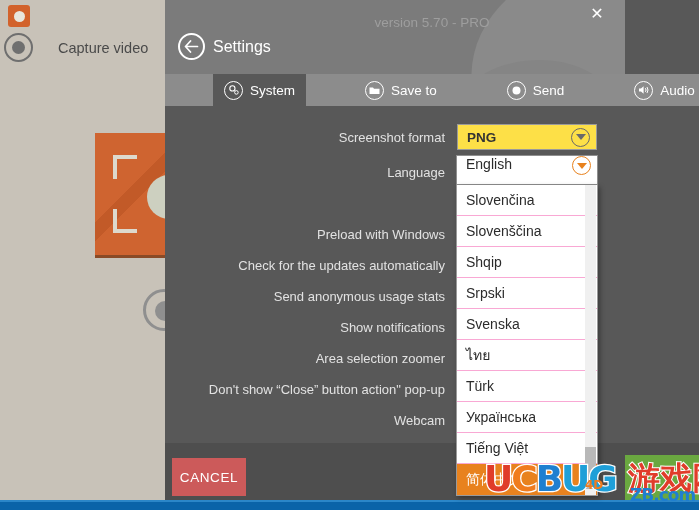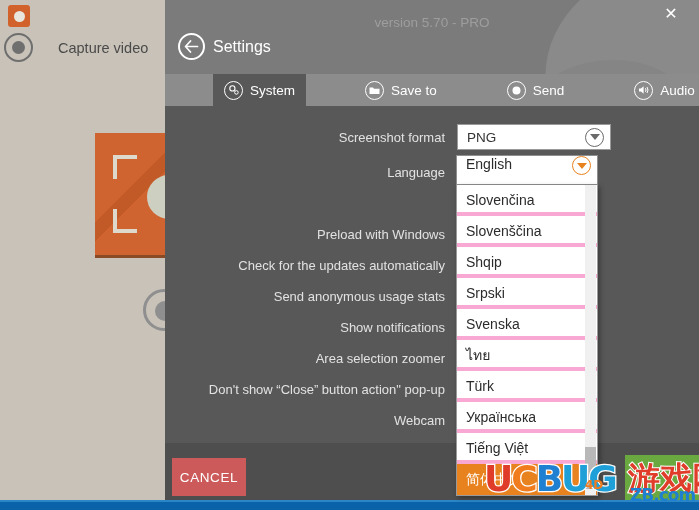--- a/index.html
+++ b/index.html
@@ -31,21 +31,21 @@
   .promo .br.tl{left:18px;top:22px;border-left:4px solid #ddd9cd;border-top:4px solid #ddd9cd;}
   .promo .br.bl{left:18px;top:76px;border-left:4px solid #ddd9cd;border-bottom:4px solid #ddd9cd;}
   .promo .circ{position:absolute;left:52px;top:42px;width:44px;height:44px;border-radius:50%;background:#cdd0c0;}
 
   .side-circle{position:absolute;left:143px;top:289px;width:42px;height:42px;border-radius:50%;
                border:3px solid #8f8f8f;box-sizing:border-box;}
   .side-circle .d{position:absolute;left:9px;top:9px;width:20px;height:20px;border-radius:50%;background:#8f8f8f;}
 
   
   .win{position:absolute;left:165px;top:0;width:534px;height:500px;background:#585858;overflow:hidden;}
-  .win-header{position:absolute;left:0;top:0;width:534px;height:74px;background:#7b7b7b;overflow:hidden;}
+  .win-header{position:absolute;left:0;top:0;width:460px;height:74px;background:#7b7b7b;overflow:hidden;}
   .flame{position:absolute;right:-40px;top:-30px;width:200px;height:150px;background:#8a8a8a;
          border-radius:60% 40% 55% 45% / 70% 60% 40% 30%;transform:rotate(-12deg);}
   .flame2{position:absolute;right:10px;top:60px;width:150px;height:70px;background:#858585;
           border-radius:50% 50% 40% 60% / 60% 70% 30% 40%;}
   .version{position:absolute;left:0;top:15px;width:534px;text-align:center;font-size:13.5px;color:#9e9e9e;}
   .close-x{position:absolute;right:18px;top:4px;width:20px;height:20px;font-size:16px;color:#ffffff;
            text-align:center;line-height:20px;cursor:pointer;}
   .back-btn{position:absolute;left:13px;top:33px;width:27px;height:27px;border-radius:50%;
             border:2px solid #ffffff;box-sizing:border-box;display:flex;align-items:center;justify-content:center;cursor:pointer;}
   .back-btn svg{display:block;}
@@ -54,38 +54,38 @@
   .tabbar{position:absolute;left:0;top:74px;width:534px;height:32px;background:#8c8c8c;display:flex;align-items:center;}
   .tab{display:flex;align-items:center;gap:7px;height:32px;padding:0 11px;cursor:pointer;box-sizing:border-box;margin-left:48px;}
   .tab.active{background:#585858;}
   .tab .ic{width:19px;height:19px;border-radius:50%;border:1.6px solid #fff;box-sizing:border-box;
            display:flex;align-items:center;justify-content:center;}
   .tab .lbl{font-size:13.5px;color:#ffffff;white-space:nowrap;}
 
   .form{position:absolute;left:0;top:106px;width:534px;height:337px;}
   .row{position:absolute;left:0;width:280px;text-align:right;font-size:13px;color:#e2e2e2;height:20px;line-height:20px;}
 
-  .sel-png{position:absolute;left:292px;top:18px;width:154px;height:26px;background:#ffffff;
-           border:1px solid #9a9a9a;box-sizing:border-box;display:flex;align-items:center;cursor:pointer;}
+  .sel-png{position:absolute;left:292px;top:18px;width:140px;height:26px;background:#fde047;
+           border:1px solid #9a9a9a;box-sizing:border-box;display:flex;align-items:center;cursor:pointer;font-weight:bold;}
   .sel-png .txt{font-size:13.5px;color:#333;padding-left:9px;flex:1;}
   .arrow-c{width:19px;height:19px;border-radius:50%;border:1.7px solid #6a6a6a;box-sizing:border-box;
            margin-right:6px;display:flex;align-items:center;justify-content:center;}
   .arrow-c.orange{border-color:#e8821e;}
   .tri-down{width:0;height:0;border-left:5px solid transparent;border-right:5px solid transparent;border-top:6px solid #6a6a6a;}
   .tri-down.orange{border-top-color:#e8821e;}
 
   
   .lang-wrap{position:absolute;left:291px;top:49px;width:142px;z-index:20;}
   .lang-box{width:142px;height:30px;background:#ffffff;border:1px solid #8f8f8f;box-sizing:border-box;
             display:flex;align-items:flex-start;cursor:pointer;}
   .lang-box .txt{font-size:14px;color:#2b2b2b;padding-left:9px;flex:1;}
   .lang-list{width:142px;background:#ffffff;border:1px solid #9a9a9a;border-top:none;box-sizing:border-box;
              position:relative;box-shadow:2px 2px 5px rgba(0,0,0,.35);}
   .lang-item{height:31px;line-height:31px;font-size:14px;color:#2b2b2b;padding-left:9px;box-sizing:border-box;
-             border-bottom:4px solid #f9a8d4;cursor:pointer;white-space:nowrap;overflow:hidden;}
+             border-bottom:1px solid #f9a8d4;cursor:pointer;white-space:nowrap;overflow:hidden;}
   .lang-item.sel{background:#e8821e;color:#ffffff;border-bottom:none;}
   .lang-sb{position:absolute;right:1px;top:0;width:11px;height:100%;background:#f0f0f0;}
   .lang-sb .thumb{position:absolute;left:0;width:11px;height:42px;bottom:6px;background:#b8b8b8;}
 
   .footer{position:absolute;left:0;top:443px;width:534px;height:57px;background:#4e4e4e;}
   .cancel-btn{position:absolute;left:172px;top:458px;width:74px;height:38px;background:#cc5a5a;
               color:#fff;font-size:13.5px;letter-spacing:.6px;display:flex;align-items:center;
               justify-content:center;cursor:pointer;z-index:5;}
 
   

